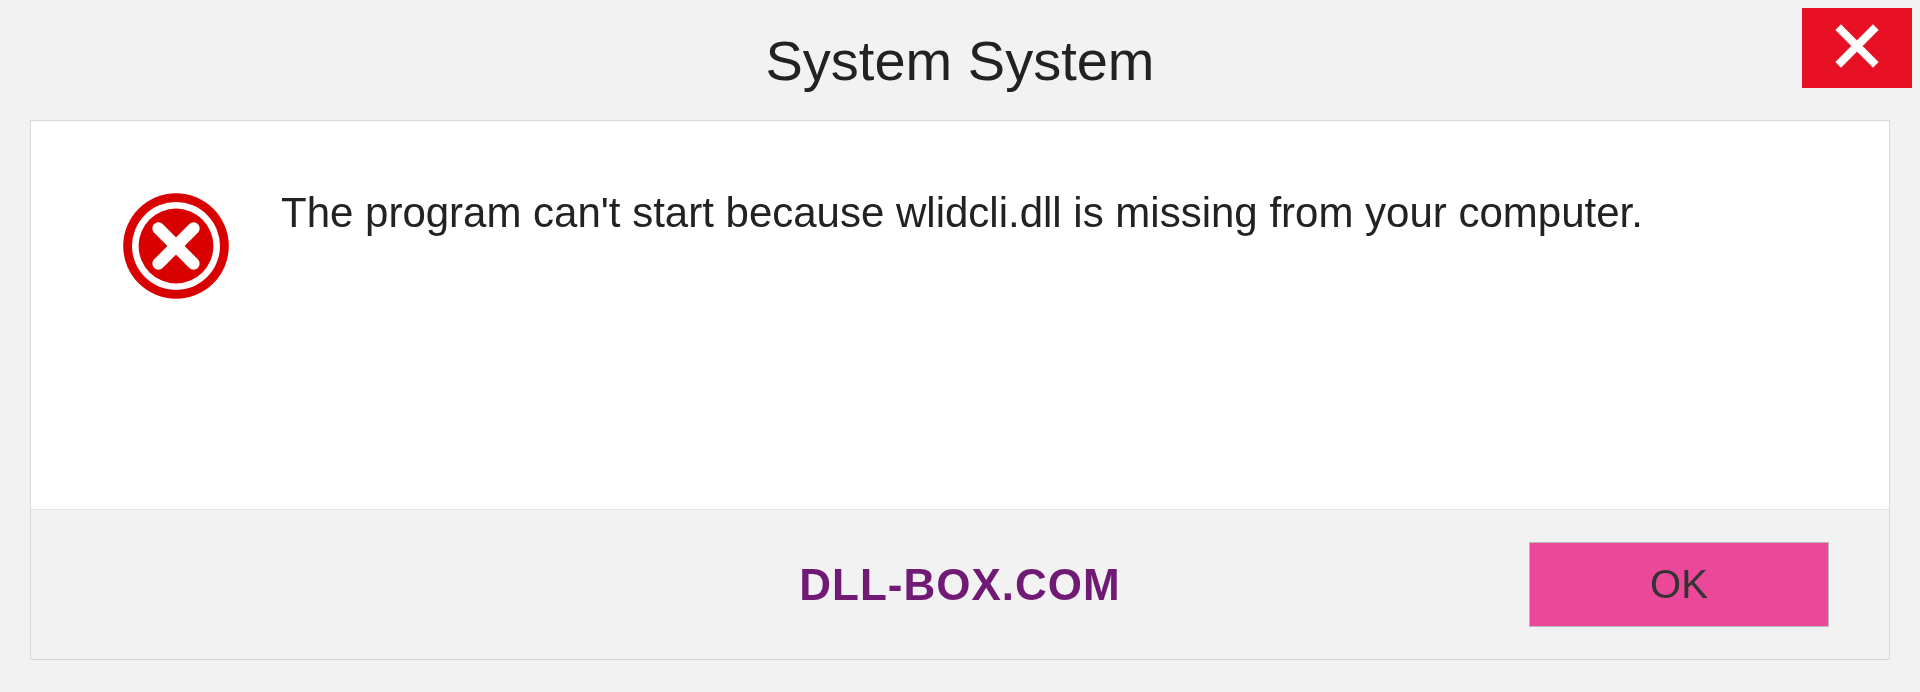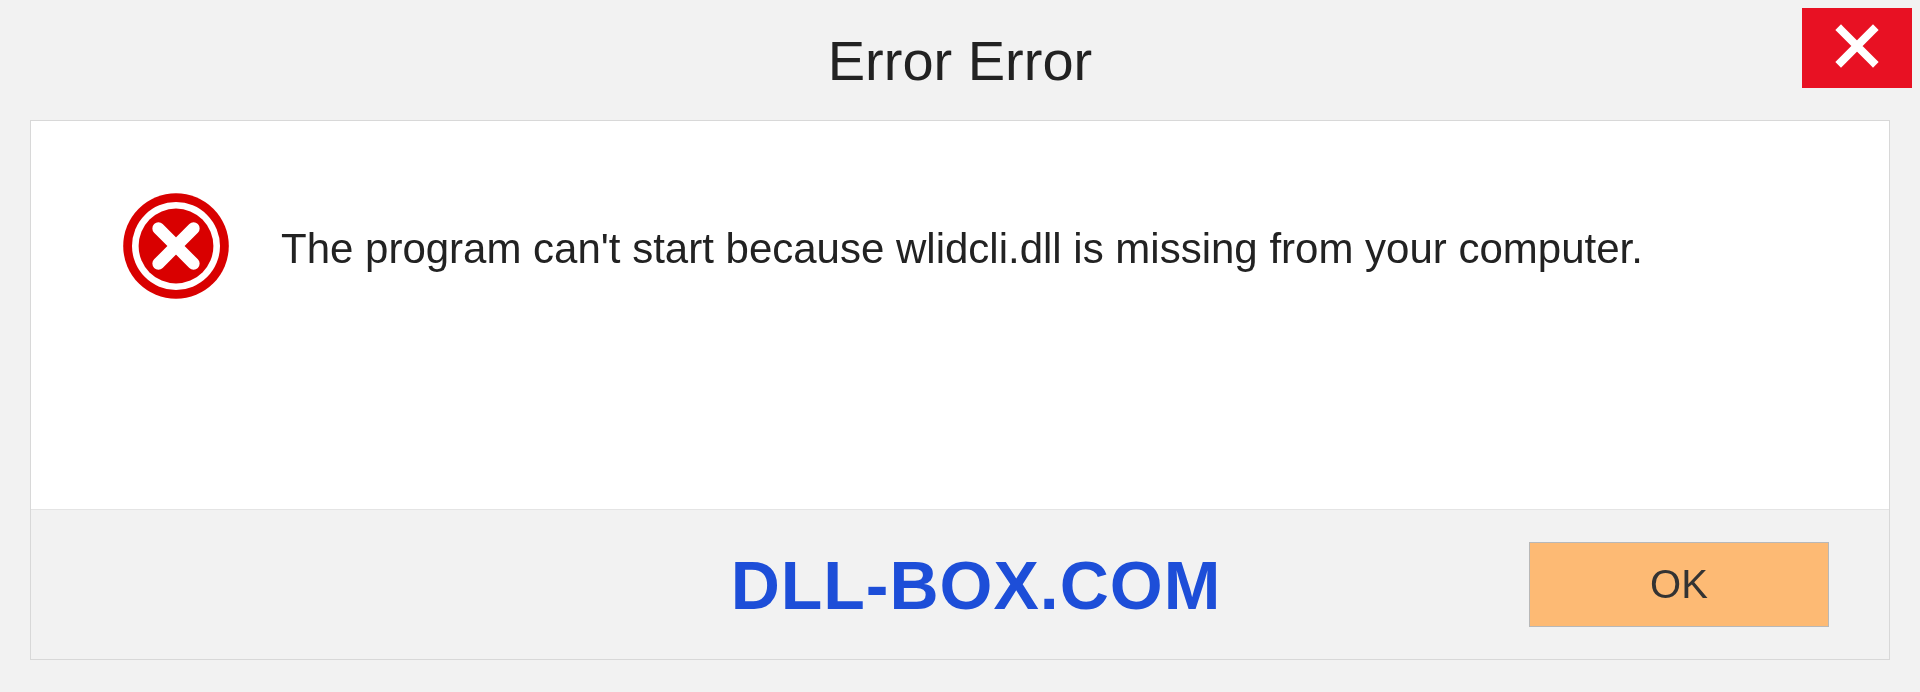--- a/index.html
+++ b/index.html
@@ -58,58 +58,57 @@
       margin-top: 10px;
     }
     .error-icon svg { width: 100%; height: 100%; }
     .message-text {
       font-size: 42px;
       font-weight: 400;
       color: #222;
       line-height: 1.35;
       padding-top: 4px;
     }
-    .msg-line { display: block; margin-top: 36px; }
+    .msg-line { display: block; }
     .footer-area {
       height: 150px;
       background: #f2f2f2;
       border-top: 1px solid #e4e4e4;
       display: flex;
       align-items: center;
       justify-content: flex-end;
       padding: 0 60px;
       position: relative;
     }
     .brand-text {
       position: absolute;
       left: 50%;
       transform: translateX(-50%);
-      font-size: 68px;
+      font-size: 44px;
       font-weight: 800;
-      color: #1d4ed8;
+      color: #701a75;
       letter-spacing: 1px;
       font-family: Arial, sans-serif;
-      margin-left: 16px;
     }
     .ok-button {
       width: 300px;
       height: 85px;
       border: 1px solid #b8b8b8;
-      background: #fdba74;
+      background: #ec4899;
       font-size: 40px;
       color: #333;
       font-family: inherit;
       cursor: pointer;
     }
   </style>
 </head>
 <body>
 
 <div class="titlebar">
-  <div class="title">Error Error</div>
+  <div class="title">System System</div>
   <div class="close-button">
     <span>
       <svg viewBox="0 0 24 24">
           <path d="M4 4 L20 20 M20 4 L4 20" stroke="#fff" stroke-width="4" stroke-linecap="square" fill="none"></path>
         </svg>
     </span>
   </div>
 </div>
 
 <div class="outer-frame">

